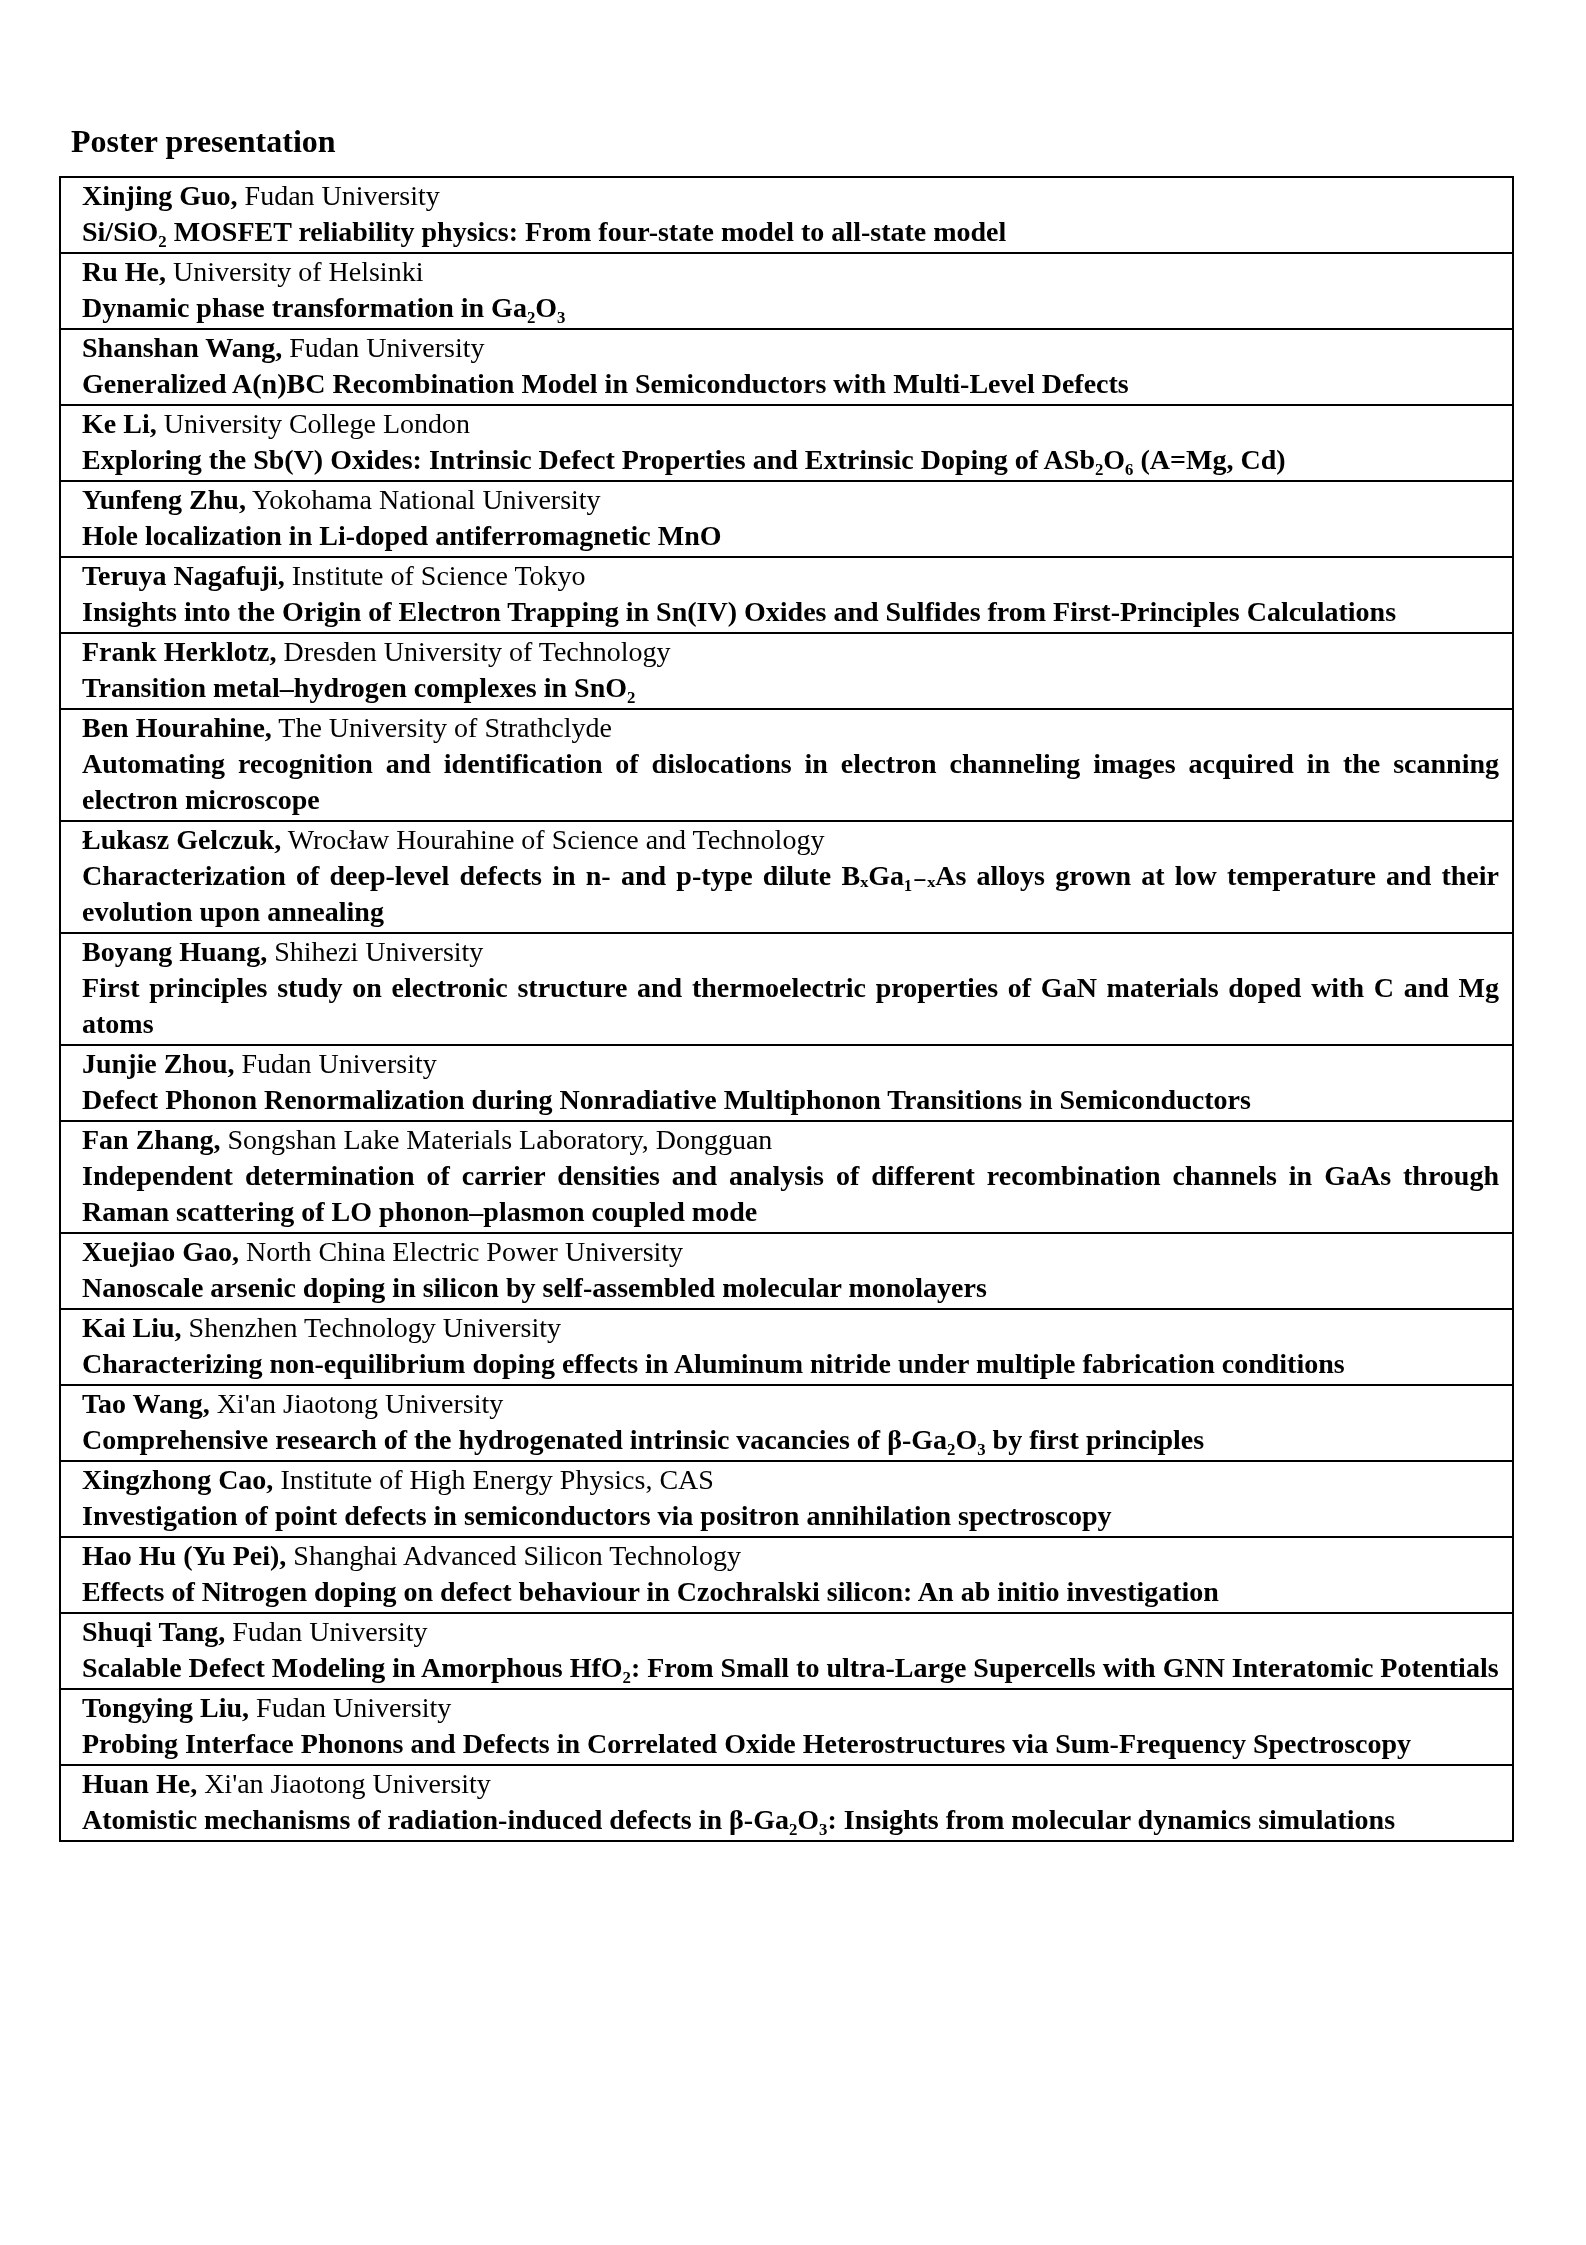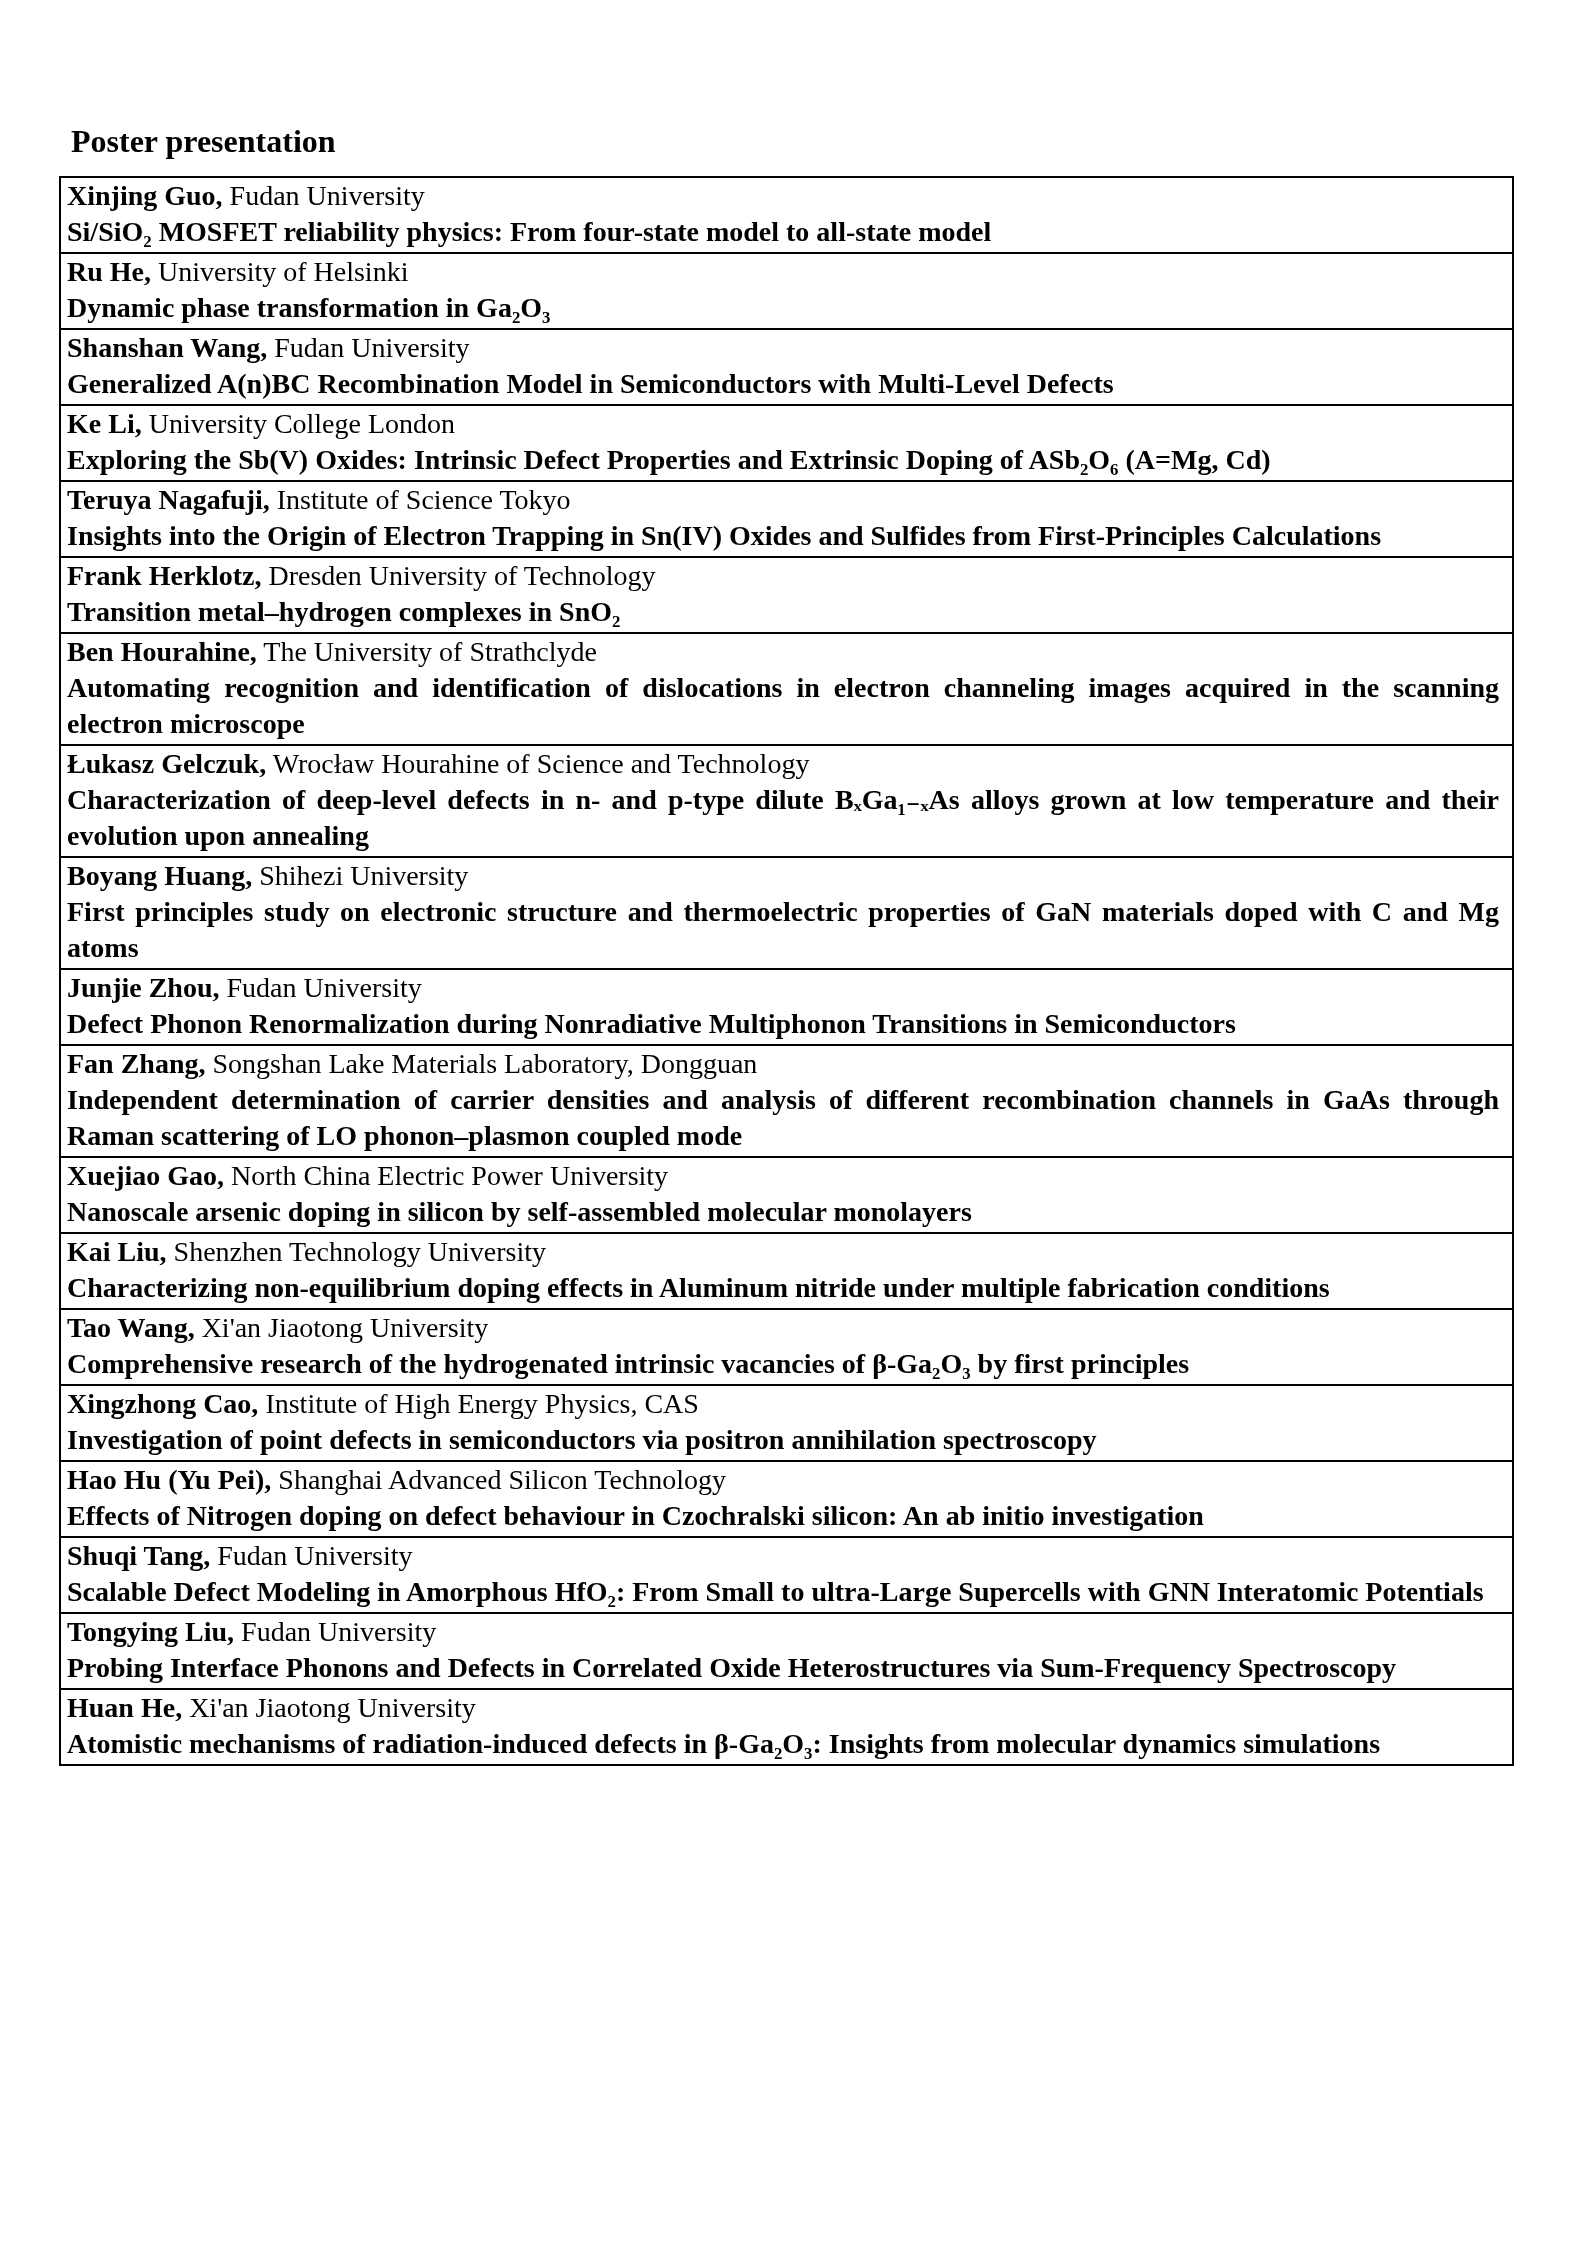--- a/index.html
+++ b/index.html
@@ -24,21 +24,21 @@
   table.schedule {
     position: absolute;
     left: 59px;
     top: 176px;
     width: 1455px;
     border-collapse: collapse;
     table-layout: fixed;
   }
   table.schedule td {
     border: 2px solid #000000;
-    padding: 0px 13px 2px 6px;
+    padding: 0px 13px 2px 21px;
     vertical-align: top;
   }
   .byline {
     font-size: 28px;
     line-height: 36px;
     text-align: left;
     white-space: nowrap;
     overflow: hidden;
   }
   .byline .name { font-weight: 700; }
@@ -81,20 +81,26 @@
     </td>
   </tr>
 
   <tr>
     <td>
       <p class="byline"><span class="name">Ke Li,</span> <span class="affil">University College London</span></p>
       <p class="title">Exploring the Sb(V) Oxides: Intrinsic Defect Properties and Extrinsic Doping of ASb₂O₆ (A=Mg, Cd)</p>
     </td>
   </tr>
 
+  <tr>
+    <td>
+      <p class="byline"><span class="name">Yunfeng Zhu,</span> <span class="affil">Yokohama National University</span></p>
+      <p class="title">Hole localization in Li-doped antiferromagnetic MnO</p>
+    </td>
+  </tr>
 
   <tr>
     <td>
       <p class="byline"><span class="name">Teruya Nagafuji,</span> <span class="affil">Institute of Science Tokyo</span></p>
       <p class="title">Insights into the Origin of Electron Trapping in Sn(IV) Oxides and Sulfides from First-Principles Calculations</p>
     </td>
   </tr>
 
   <tr>
     <td>

